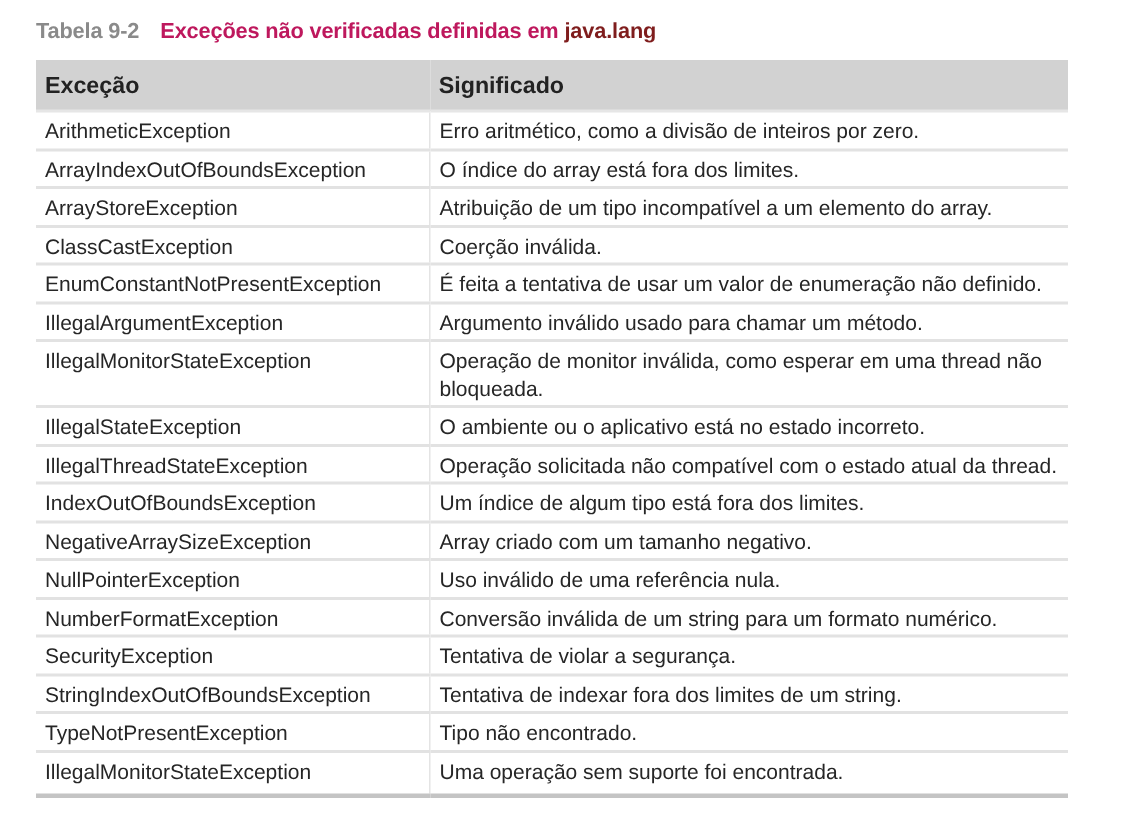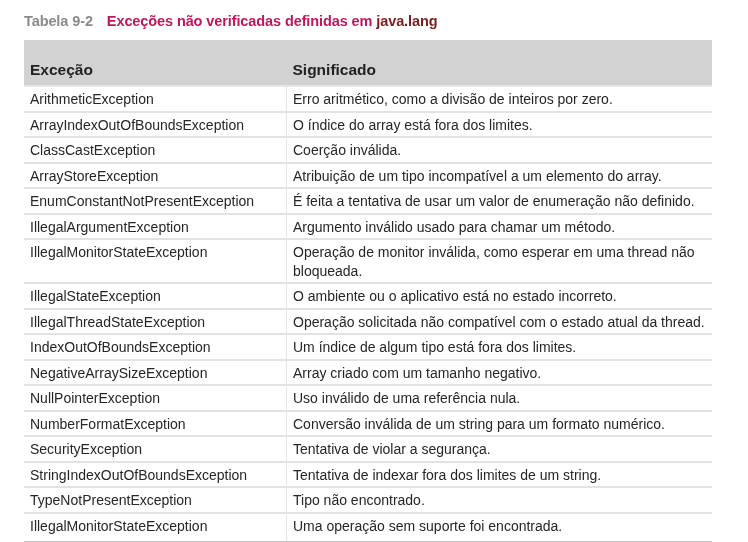--- a/index.html
+++ b/index.html
@@ -2,21 +2,21 @@
 <html><head>
 <meta charset="utf-8">
 <style>
   html, body { margin:0; padding:0; background:#ffffff; }
   body { width:748px; height:542px; position:relative; overflow:hidden; font-family:"Liberation Sans", sans-serif; color:#1a1a1a; }
   .caption { position:absolute; left:24px; top:13px; font-size:14.5px; font-weight:bold; letter-spacing:-0.1px; white-space:nowrap; }
   .caption .num { color:#8a8a8a; margin-right:14px; }
   .caption .title { color:#be185d; }
   .caption .code { color:#7f1d1d; }
   .tbl { position:absolute; left:24px; top:40px; width:688px; border-collapse:collapse; }
-  .tbl th { background:#d2d2d2; text-align:left; font-weight:bold; font-size:15.5px; height:30px; padding:15px 0 0 6px; color:#222; border-bottom:2px solid #e6e6e6; }
+  .tbl th { background:#d2d2d2; text-align:left; font-weight:bold; font-size:15.5px; height:30px; padding:3px 0 0 6px; color:#222; border-bottom:2px solid #e6e6e6; }
   .tbl th.c2 { padding-left:6px;margin-top:13px; }
   .tbl td { font-size:14px; vertical-align:top; padding:3px 6px 2px 6px; line-height:18.5px; border-bottom:2px solid #e2e2e2; color:#262626; }
   .tbl td.c1 { width:250px; border-right:1px solid #e4e4e4; }
   .tbl tr.last td { border-bottom:3px solid #c4c4c4; padding-bottom:6px; }
 </style>
 </head>
 <body>
 
 <div class="caption">
   <span class="num">Tabela 9-2</span><span class="title">Exceções não verificadas definidas em </span><span class="code">java.lang</span>
@@ -32,26 +32,26 @@
   <tbody>
     <tr>
         <td class="c1">ArithmeticException</td>
         <td>Erro aritmético, como a divisão de inteiros por zero.</td>
       </tr>
     <tr>
         <td class="c1">ArrayIndexOutOfBoundsException</td>
         <td>O índice do array está fora dos limites.</td>
       </tr>
     <tr>
+        <td class="c1">ArrayStoreException</td>
+        <td>Atribuição de um tipo incompatível a um elemento do array.</td>
+      </tr>
+    <tr>
         <td class="c1">ClassCastException</td>
         <td>Coerção inválida.</td>
-      </tr>
-    <tr>
-        <td class="c1">ArrayStoreException</td>
-        <td>Atribuição de um tipo incompatível a um elemento do array.</td>
       </tr>
     <tr>
         <td class="c1">EnumConstantNotPresentException</td>
         <td>É feita a tentativa de usar um valor de enumeração não definido.</td>
       </tr>
     <tr>
         <td class="c1">IllegalArgumentException</td>
         <td>Argumento inválido usado para chamar um método.</td>
       </tr>
     <tr>

